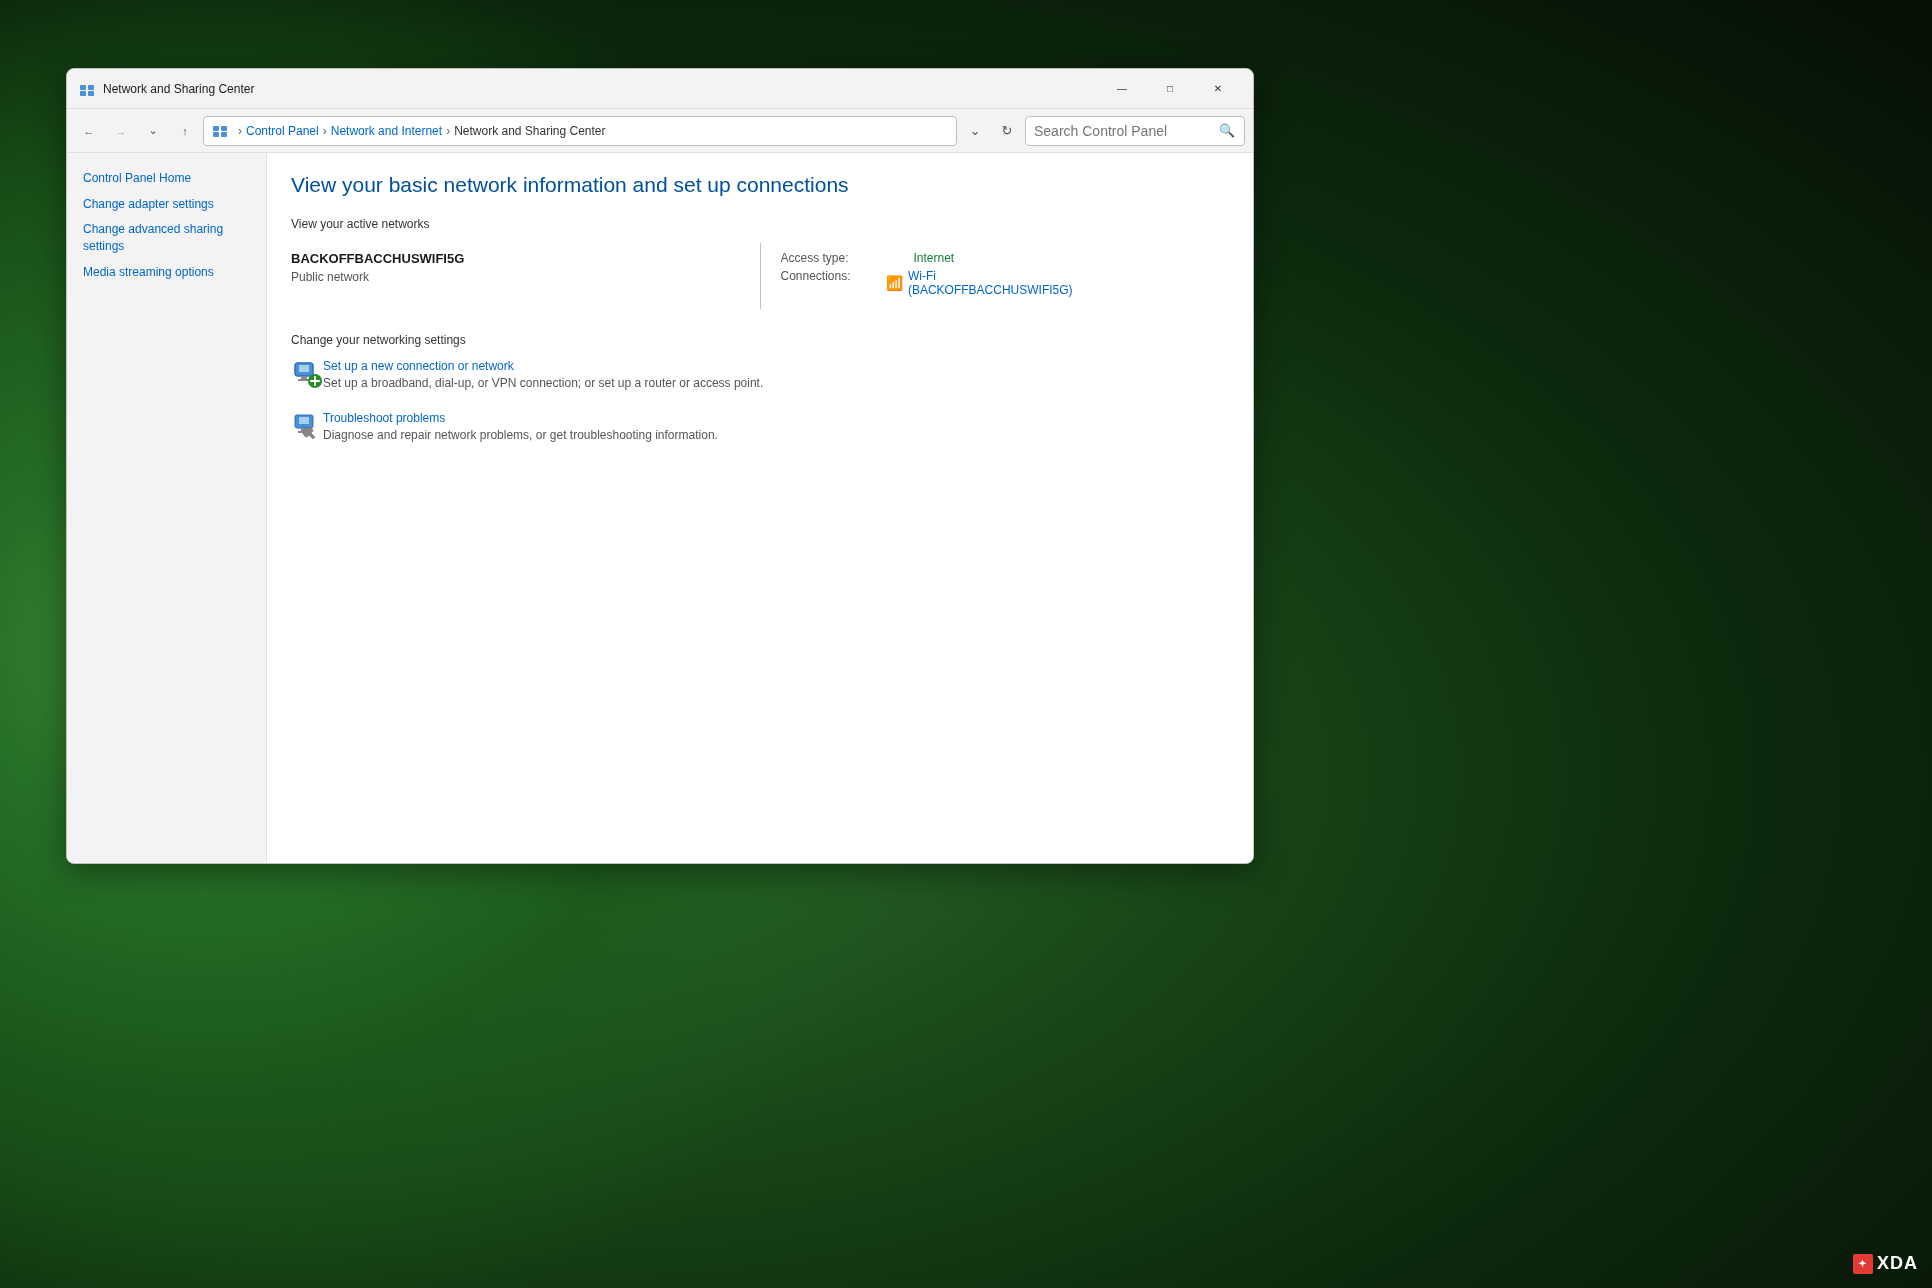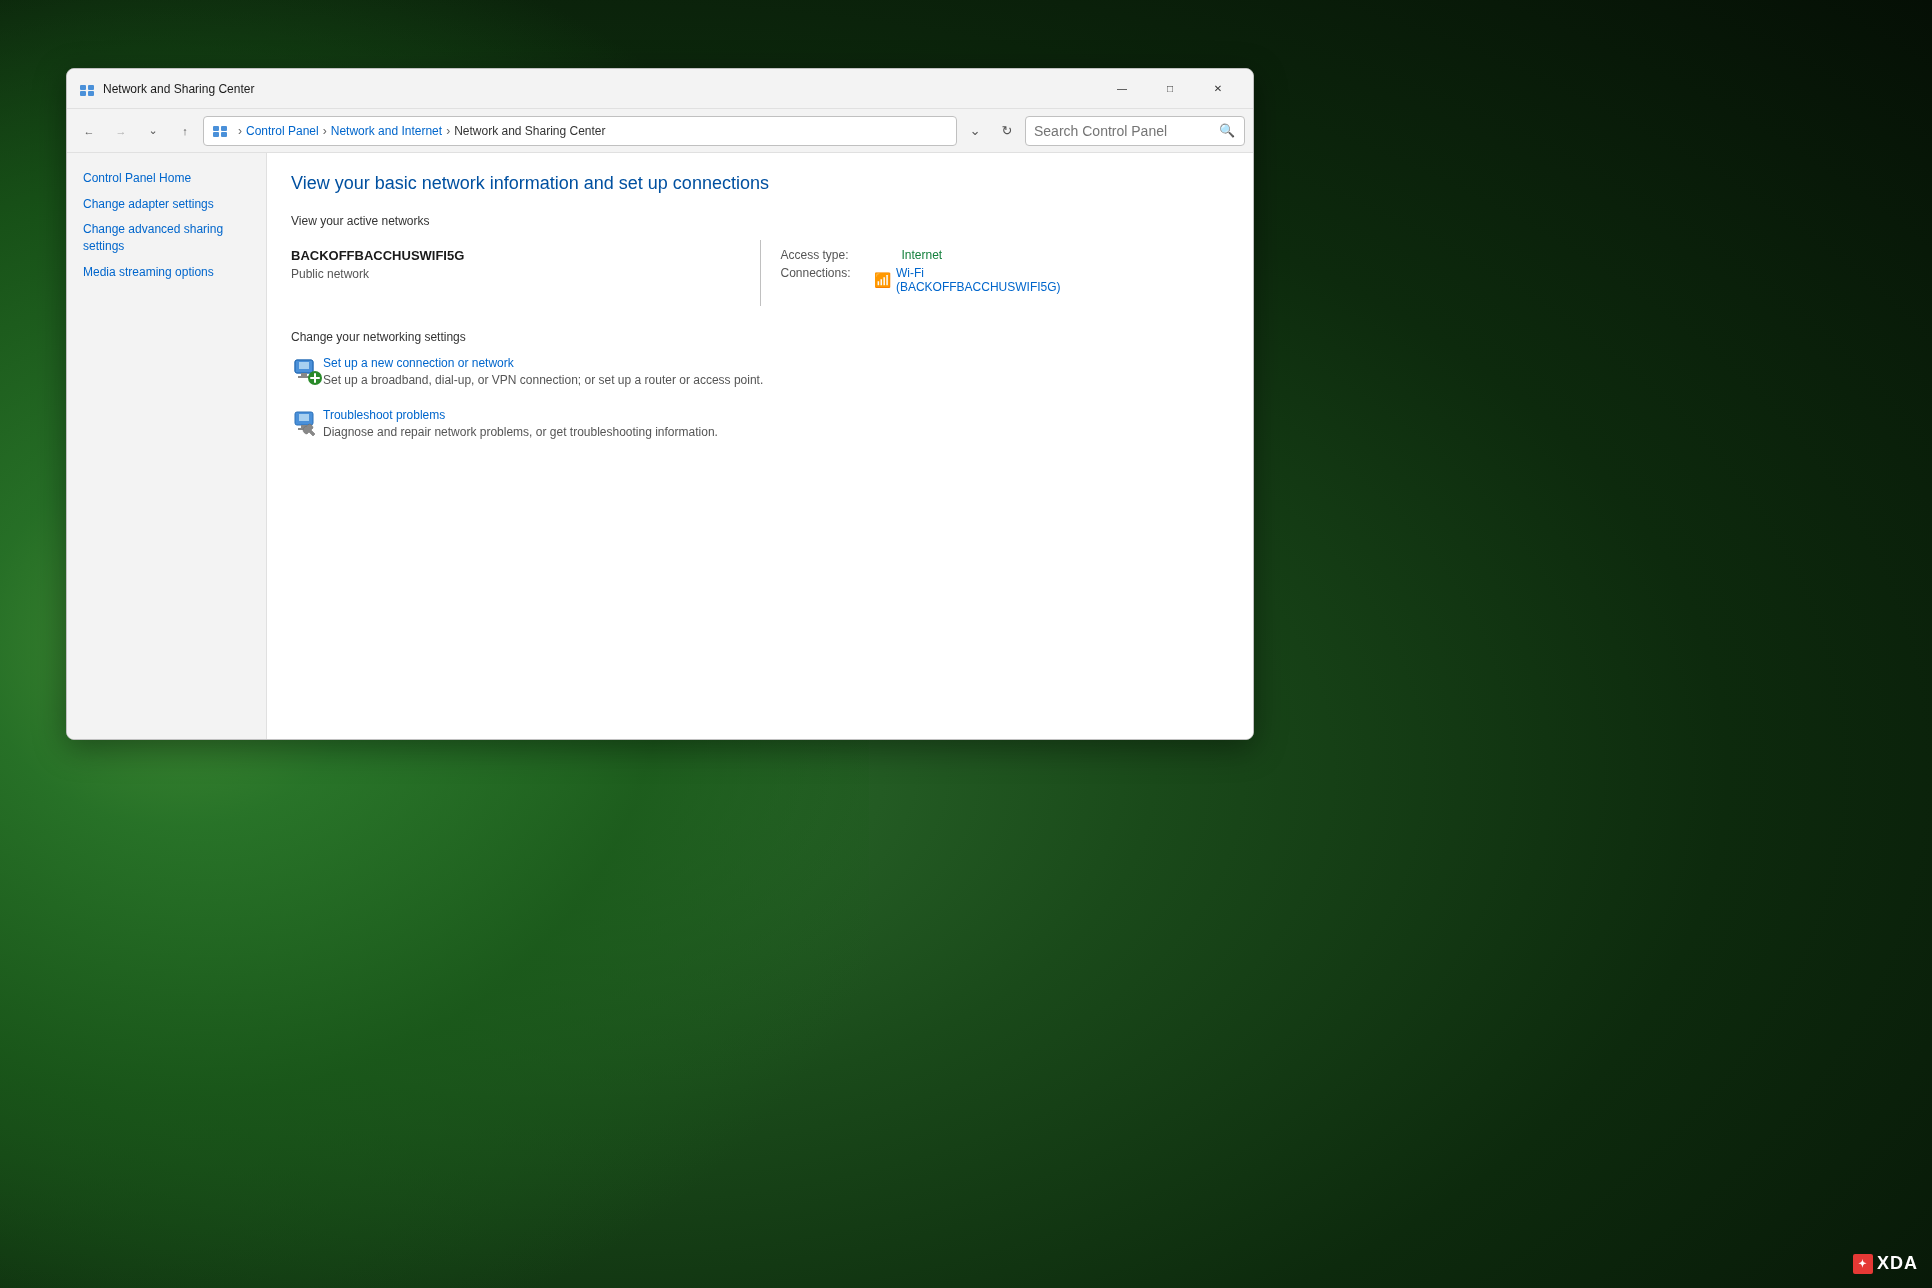--- a/index.html
+++ b/index.html
@@ -28,21 +28,21 @@
       width: 45%; height: 100%;
       background: radial-gradient(ellipse at 20% 50%, #4a9a3a 0%, #2a7a2a 20%, #1a5a1a 50%, transparent 80%);
       opacity: 0.8;
     }
 
     .window {
       position: absolute;
       top: 68px;
       left: 66px;
       width: 1188px;
-      height: 672px;
+      height: 796px;
       background: #f3f3f3;
       border: 1px solid #c0c0c0;
       border-radius: 8px;
       box-shadow: 0 8px 32px rgba(0,0,0,0.4);
       z-index: 10;
       display: flex;
       flex-direction: column;
       overflow: hidden;
     }
 
@@ -238,21 +238,21 @@
 
     
     .main-content {
       flex: 1;
       background: white;
       padding: 20px 24px;
       overflow-y: auto;
     }
 
     .page-title {
-      font-size: 18px;
+      font-size: 21px;
       color: #0050a0;
       font-weight: 300;
       margin-bottom: 20px;
     }
 
     .section-header {
       display: flex;
       align-items: flex-start;
       margin-bottom: 12px;
       flex-direction: column;
@@ -299,21 +299,21 @@
       background: #c0c0c0;
       margin: 0 20px;
     }
 
     .network-details-col {
       padding: 8px 0;
     }
 
     .network-detail-row {
       display: flex;
-      gap: 4px;
+      gap: 16px;
       align-items: flex-start;
       margin-bottom: 4px;
     }
 
     .detail-label {
       font-size: 12px;
       color: #555;
       width: 90px;
     }
 

